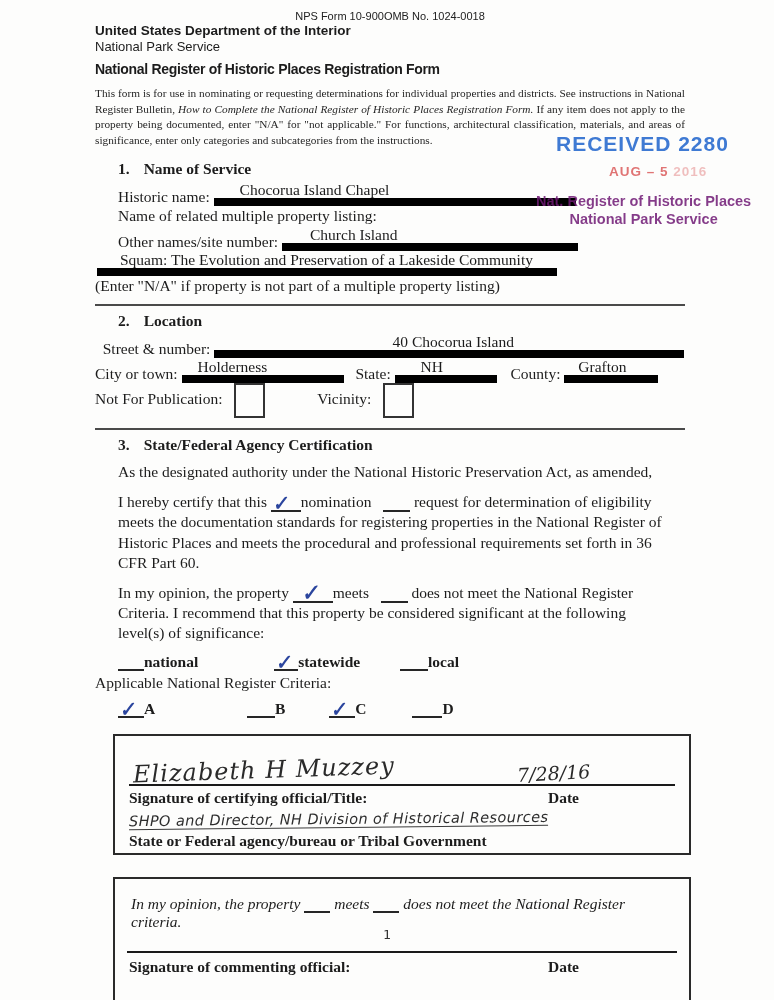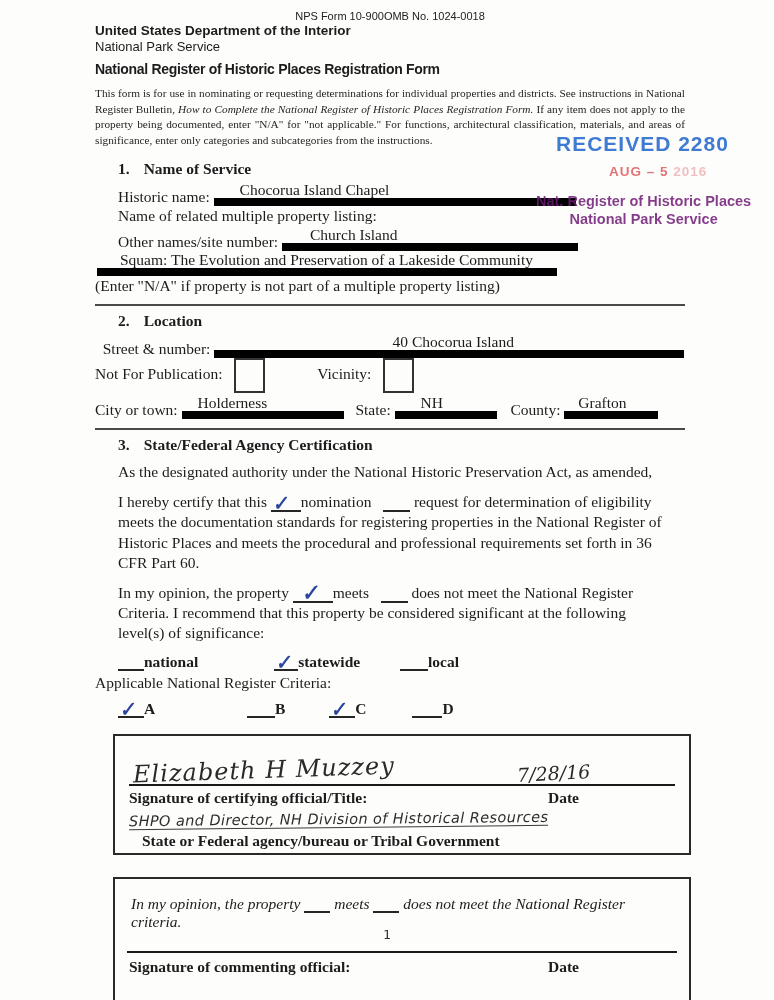--- a/index.html
+++ b/index.html
@@ -52,21 +52,21 @@
     border-bottom:2.5px solid #1a1a1a; height:48px; }
   .script{ font-family:"DejaVu Serif", serif; font-style:italic; color:#2a2a2a; }
   .signame{ font-size:24px; transform:rotate(-2deg); margin-left:4px; letter-spacing:1px;}
   .sigdate{ font-size:19px; margin-right:85px; transform:rotate(-3deg);}
   .lblrow{ display:flex; justify-content:space-between; font-weight:bold;
     font-size:15.5px; margin-top:3px;}
   .lblrow .date-lbl{ margin-right:96px; }
   .handtitle{ font-family:"DejaVu Sans", sans-serif; font-style:italic; font-size:14.5px;
     color:#2e2e2e; border-bottom:1.5px solid #3a3a3a; display:inline-block;
     margin-top:4px; transform:rotate(-0.6deg); letter-spacing:.4px;}
-  .agencylbl{ font-weight:bold; font-size:15.5px; margin-top:4px;margin-left:13px; }
+  .agencylbl{ font-weight:bold; font-size:15.5px; margin-top:4px; }
 
   .sigbox2{ margin-top:22px; height:152px; padding:0 14px; box-sizing:border-box;}
   .opinion2{ font-size:15.5px; margin:16px 0 0 2px;font-style:italic; }
   .rule2{ border:none; border-top:2.5px solid #1a1a1a; margin:20px -2px 0 -2px;}
   .lblrow2{ display:flex; justify-content:space-between; font-weight:bold;
     font-size:15.5px; margin-top:5px;}
   .lblrow2 .date-lbl{ margin-right:96px;}
   .titlerow{ display:flex; justify-content:space-between; margin-top:6px;}
   .title-lbl{ font-weight:bold; font-size:15.5px;}
   .agencyblk{ font-weight:bold; font-size:15.5px; line-height:1.3; width:235px; margin-right:12px;}
@@ -110,33 +110,33 @@
 
     <hr class="divider">
 
     <div class="sect-head">
       <span class="num">2.</span><span>Location</span>
     </div>
     <div class="line" style="margin-left:7px;text-align:center;">
       <span>Street &amp; number:</span>
       <span class="uline" style="width:462px; padding-left:8px;">40 Chocorua Island</span>
     </div>
-    <div class="line" style="margin-left:0; height:36px;">
-      <span>Not For Publication:</span>
-      <span class="cbox"></span>
-      <span style="margin-left:48px;">Vicinity:</span>
-      <span class="cbox"></span>
-    </div>
     <div class="line" style="margin-left:0;">
       <span>City or town:</span>
       <span class="uline" style="width:146px; padding-left:16px;">Holderness</span>
       <span style="margin-left:8px;">State:</span>
       <span class="uline" style="width:76px; padding-left:26px;">NH</span>
       <span style="margin-left:10px;">County:</span>
       <span class="uline" style="width:80px; padding-left:14px;">Grafton</span>
+    </div>
+    <div class="line" style="margin-left:0; height:36px;">
+      <span>Not For Publication:</span>
+      <span class="cbox"></span>
+      <span style="margin-left:48px;">Vicinity:</span>
+      <span class="cbox"></span>
     </div>
 
     <hr class="divider">
 
     <div class="sect-head">
       <span class="num">3.</span><span>State/Federal Agency Certification</span>
     </div>
     <p class="para" style="margin-top:8px;">As the designated authority under the National Historic Preservation Act, as amended,</p>
     <p class="para">
       <span>I hereby certify that this</span>

